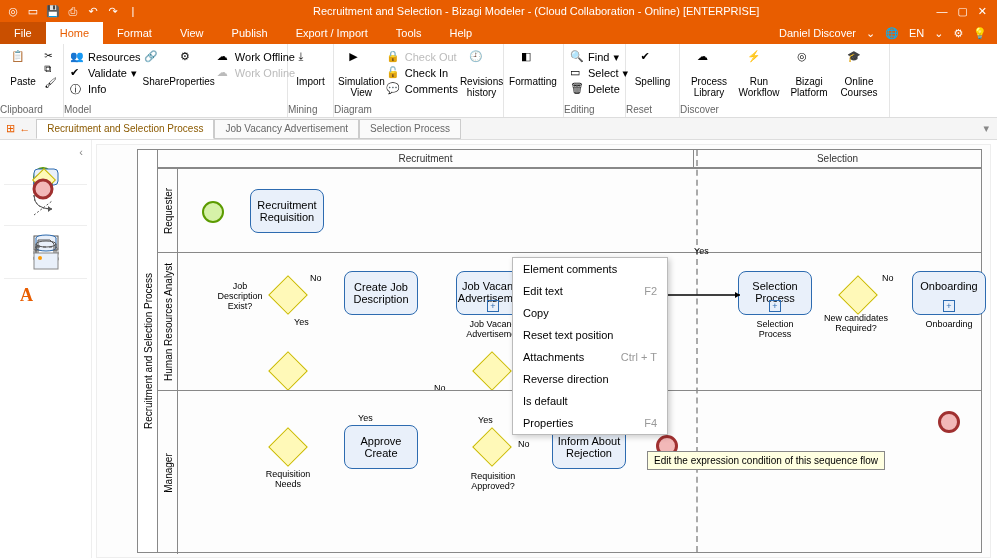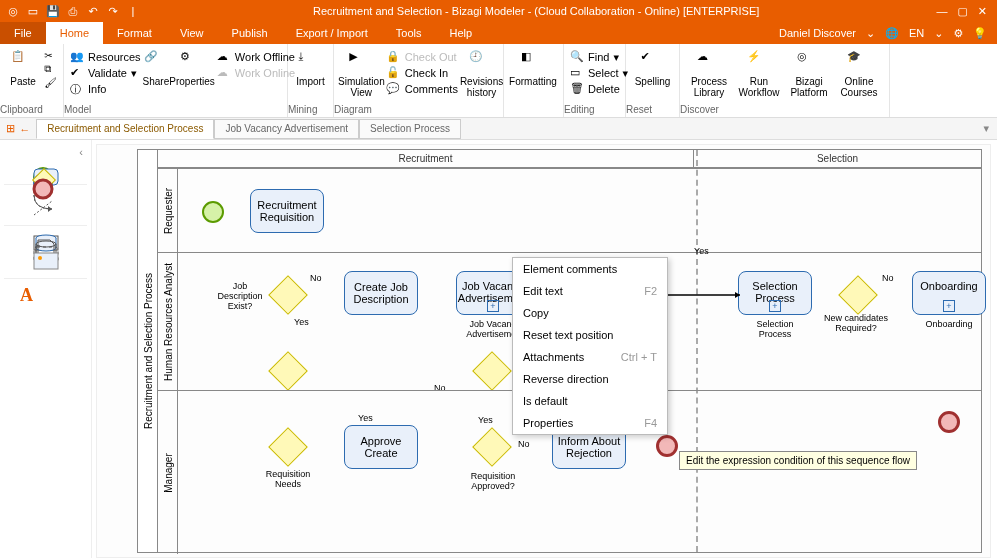--- a/index.html
+++ b/index.html
@@ -446,15 +446,15 @@
           <span>Reverse direction</span>
         </div>
       <div class="item">
           <span>Is default</span>
         </div>
       <div class="item">
           <span>Properties</span>
           <span style="color:#999">F4</span>
         </div>
     </div>
-    <div class="tip" style="left:582px;top:306px">Edit the expression condition of this sequence flow</div>
+    <div class="tip" style="left:550px;top:306px">Edit the expression condition of this sequence flow</div>
   </div>
 </div>
 
 </body></html>

